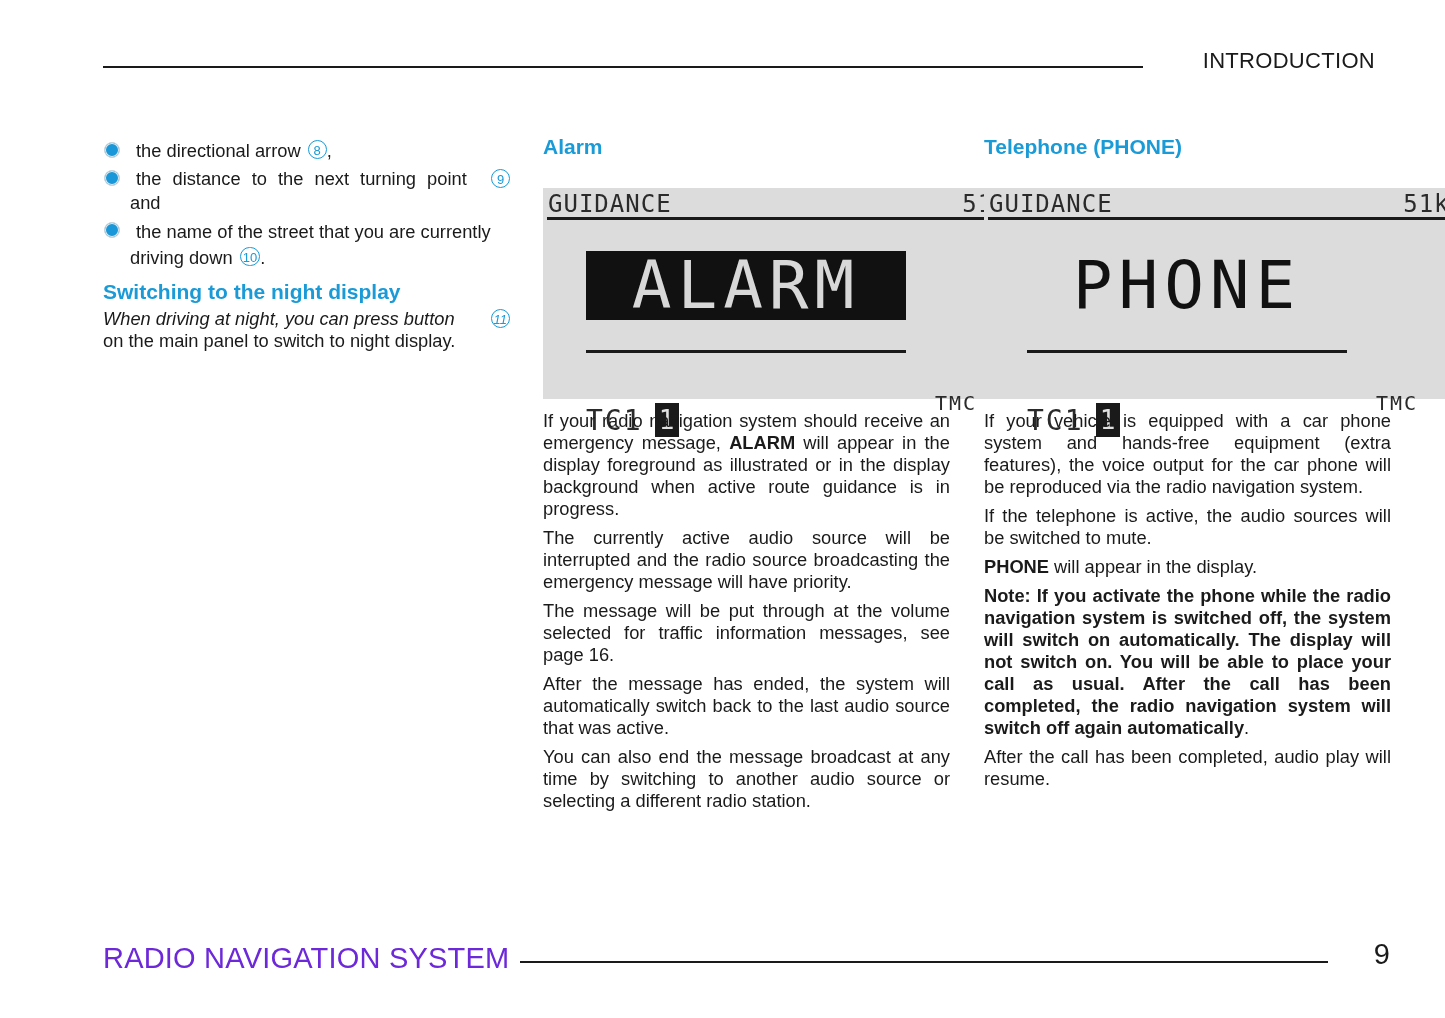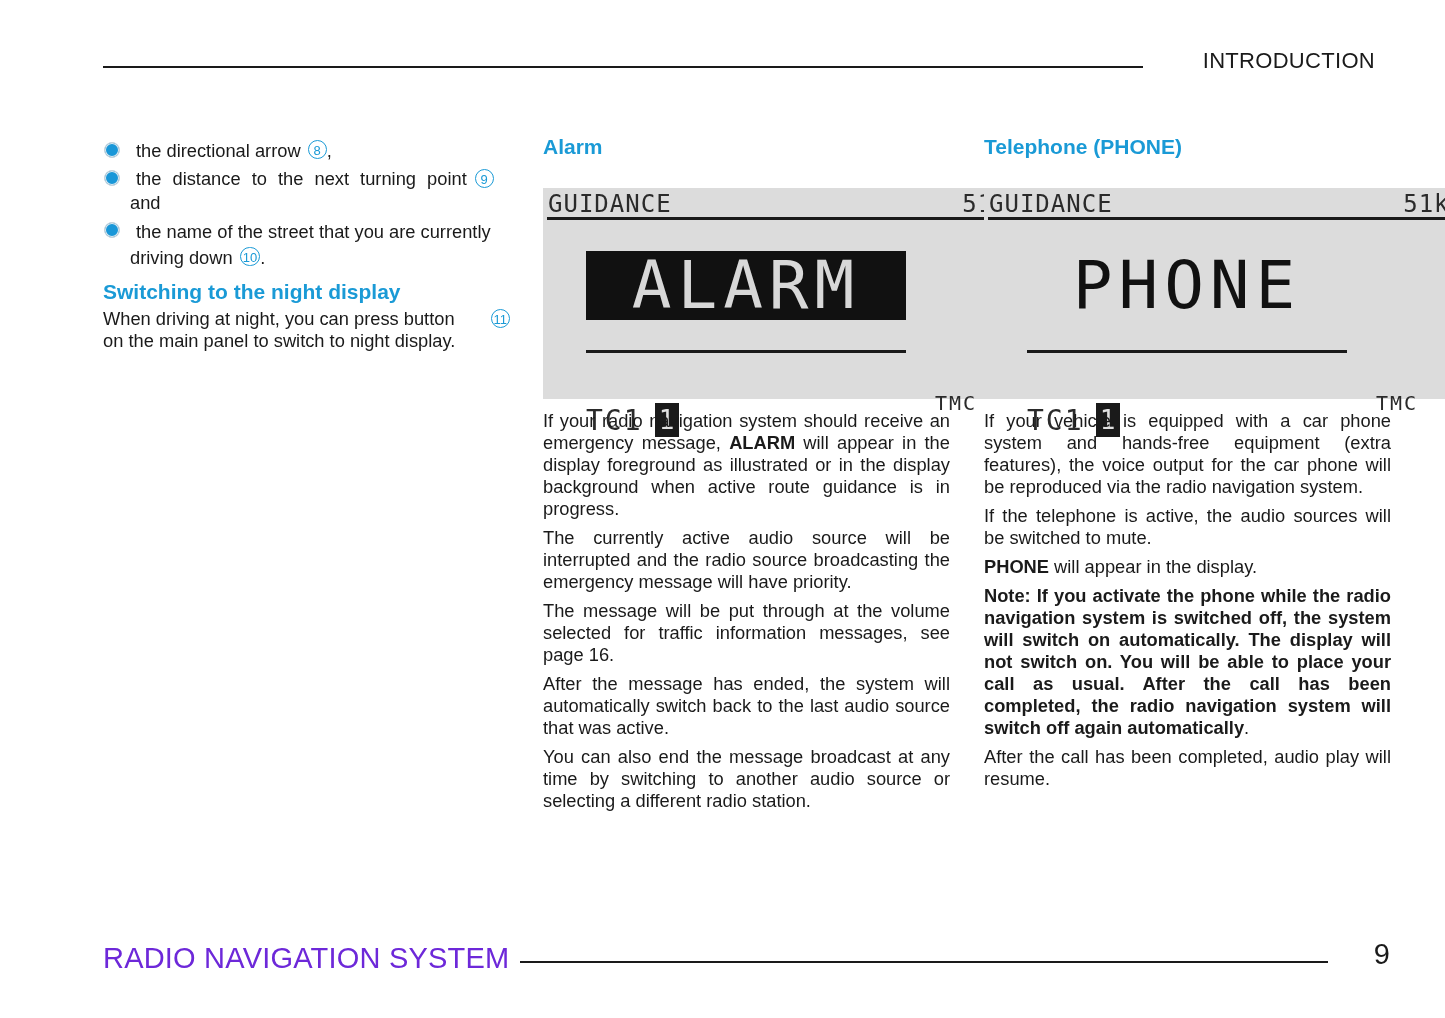--- a/index.html
+++ b/index.html
@@ -82,39 +82,39 @@
 
 <div class="col col1">
   <div class="bullets">
     <div class="bullet">
       <span class="dot"></span>
       <span class="first-line">the directional arrow</span>
       <span class="callout">8</span><span>,</span>
     </div>
     <div class="bullet" style="text-align:justify; text-align-last:auto;">
       <span class="dot"></span>
-      <span style="display:flex; justify-content:flex-start; padding-left:6px;gap:6px;">
+      <span style="display:flex; justify-content:space-between; padding-left:6px;gap:6px;">
         <span style="word-spacing:6px;">the distance to the next turning point</span>
         <span class="callout" style="margin-top:2px;">9</span>
       </span>
       <div class="cont" style="margin-left:0; padding-left:0;">and</div>
     </div>
     <div class="bullet" style="line-height:26px;">
       <span class="dot"></span>
       <span class="first-line">the name of the street that you are currently</span>
       <div>
         <span>driving down</span>
         <span class="callout">10</span><span>.</span>
       </div>
     </div>
   </div>
 
   <h2 class="section-heading night-heading">Switching to the night display</h2>
   <div class="night-text body-text">
-    <div style="display:flex; justify-content:space-between;">
+    <div style="display:flex; justify-content:space-between;font-style:italic;">
       <span>When driving at night, you can press button</span>
       <span class="callout" style="margin-top:1px;">11</span>
     </div>
     <div>on the main panel to switch to night display.</div>
   </div>
 </div>
 
 <div class="col col2">
   <h2 class="section-heading col-heading">Alarm</h2>
   <div class="lcd">

